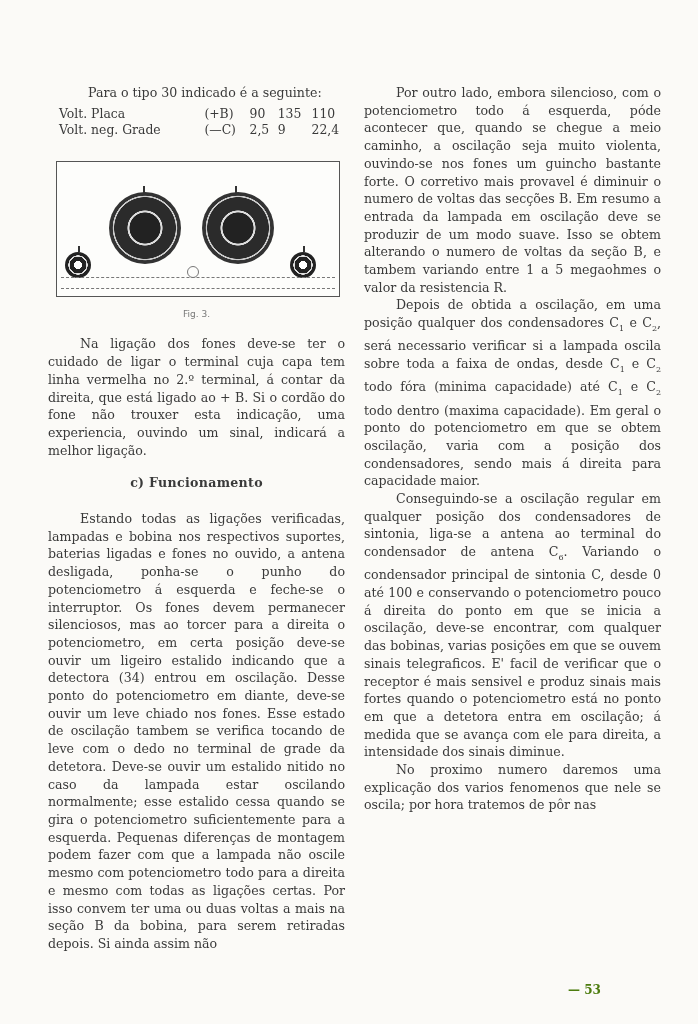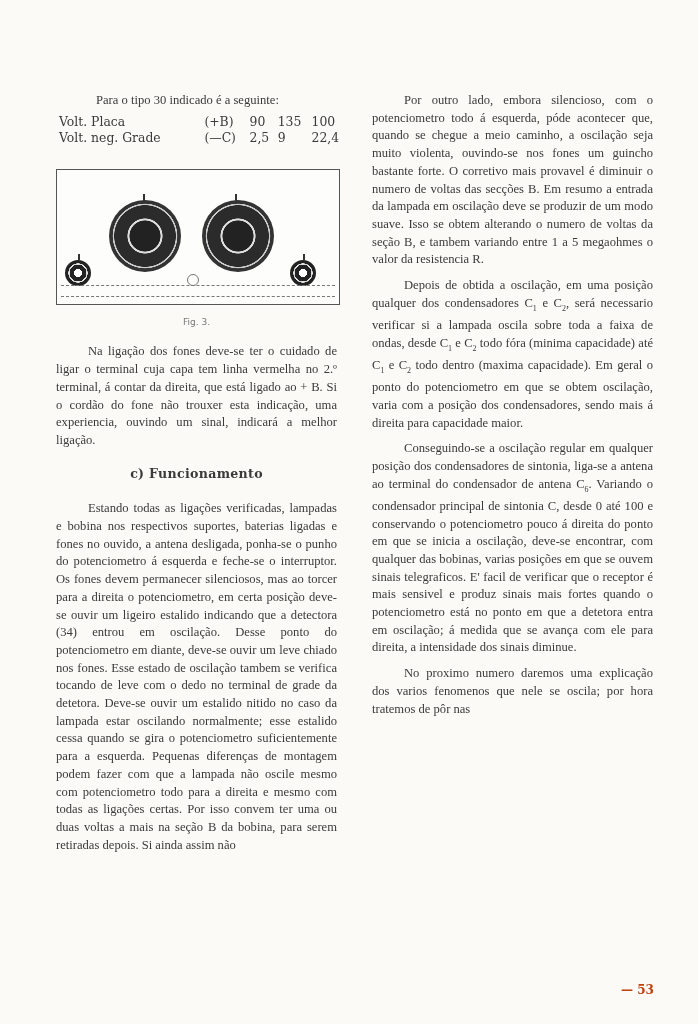--- a/index.html
+++ b/index.html
@@ -3,50 +3,50 @@
 <meta charset="utf-8">
 <style>
   html, body { margin: 0; padding: 0; }
   body {
     width: 698px; height: 1024px; background: #fbfaf7; position: relative; overflow: hidden;
     font-family: "DejaVu Serif", "Liberation Serif", serif; color: #3a3a3a;
   }
   .col { position: absolute; top: 84px; width: 297px; font-size: 12.6px; line-height: 17.7px; text-align: justify; }
   .col-left { left: 48px; }
   .col-right { left: 364px; }
-  p { margin: 8px; font-family: Liberation Serif, serif; }
+  p { margin: 0; }
   .indent { text-indent: 32px; }
   .intro { text-indent: 40px; margin-bottom: 4px; }
   table.volt { border-collapse: collapse; width: 292px; font-size: 12.4px; line-height: 16px; margin-left: 11px; }
   table.volt td { padding: 0; }
   table.volt td.num { text-align: left; }
   .figure { position: relative; margin: 23px 0 0 8px; width: 282px; height: 134px; border: 1.5px solid #555; background: #fdfdfb; }
   .fig-caption { text-align: center; font-size: 9px; color: #777; margin: 9px 0 12px 0; font-family: "DejaVu Sans", sans-serif; }
   .dial { position: absolute; border-radius: 50%; background: radial-gradient(circle, #222 0 30%, #ddd 31% 34%, #2b2b2b 35% 60%, #ccc 61% 63%, #333 64% 100%); }
   .knob { position: absolute; border-radius: 50%; background: radial-gradient(circle, #fff 0 22%, #222 23% 45%, #ddd 46% 52%, #222 53% 100%); }
   .pointer { position: absolute; width: 2px; height: 8px; background: #333; }
   .dash { position: absolute; left: 4px; right: 4px; border-top: 1.2px dashed #777; }
   .switch { position: absolute; width: 10px; height: 10px; border: 1.5px solid #777; border-radius: 50%; }
   .heading { text-align: center; font-weight: bold; margin: 15px 0 18px 0; letter-spacing: 0.3px; }
-  .page-num { position: absolute; left: 621px; top: 983px; font-size: 12px; font-weight: bold; color: #c2410c; }
+  .page-num { position: absolute; left: 568px; top: 983px; font-size: 12px; font-weight: bold; color: #4d7c0f; }
   sub { font-size: 8px; }
 </style>
 </head>
 <body>
 
 <div class="col col-left">
   <p class="intro">Para o tipo 30 indicado é a seguinte:</p>
   <table class="volt">
     <tbody>
         <tr>
       <td>Volt. Placa</td>
       <td>(+B)</td>
       <td class="num">90</td>
       <td class="num">135</td>
-      <td class="num">100</td>
+      <td class="num">110</td>
     </tr>
     <tr>
       <td>Volt. neg. Grade</td>
       <td>(—C)</td>
       <td class="num">2,5</td>
       <td class="num">9</td>
       <td class="num">22,4</td>
     </tr>
   </tbody>
     </table>

